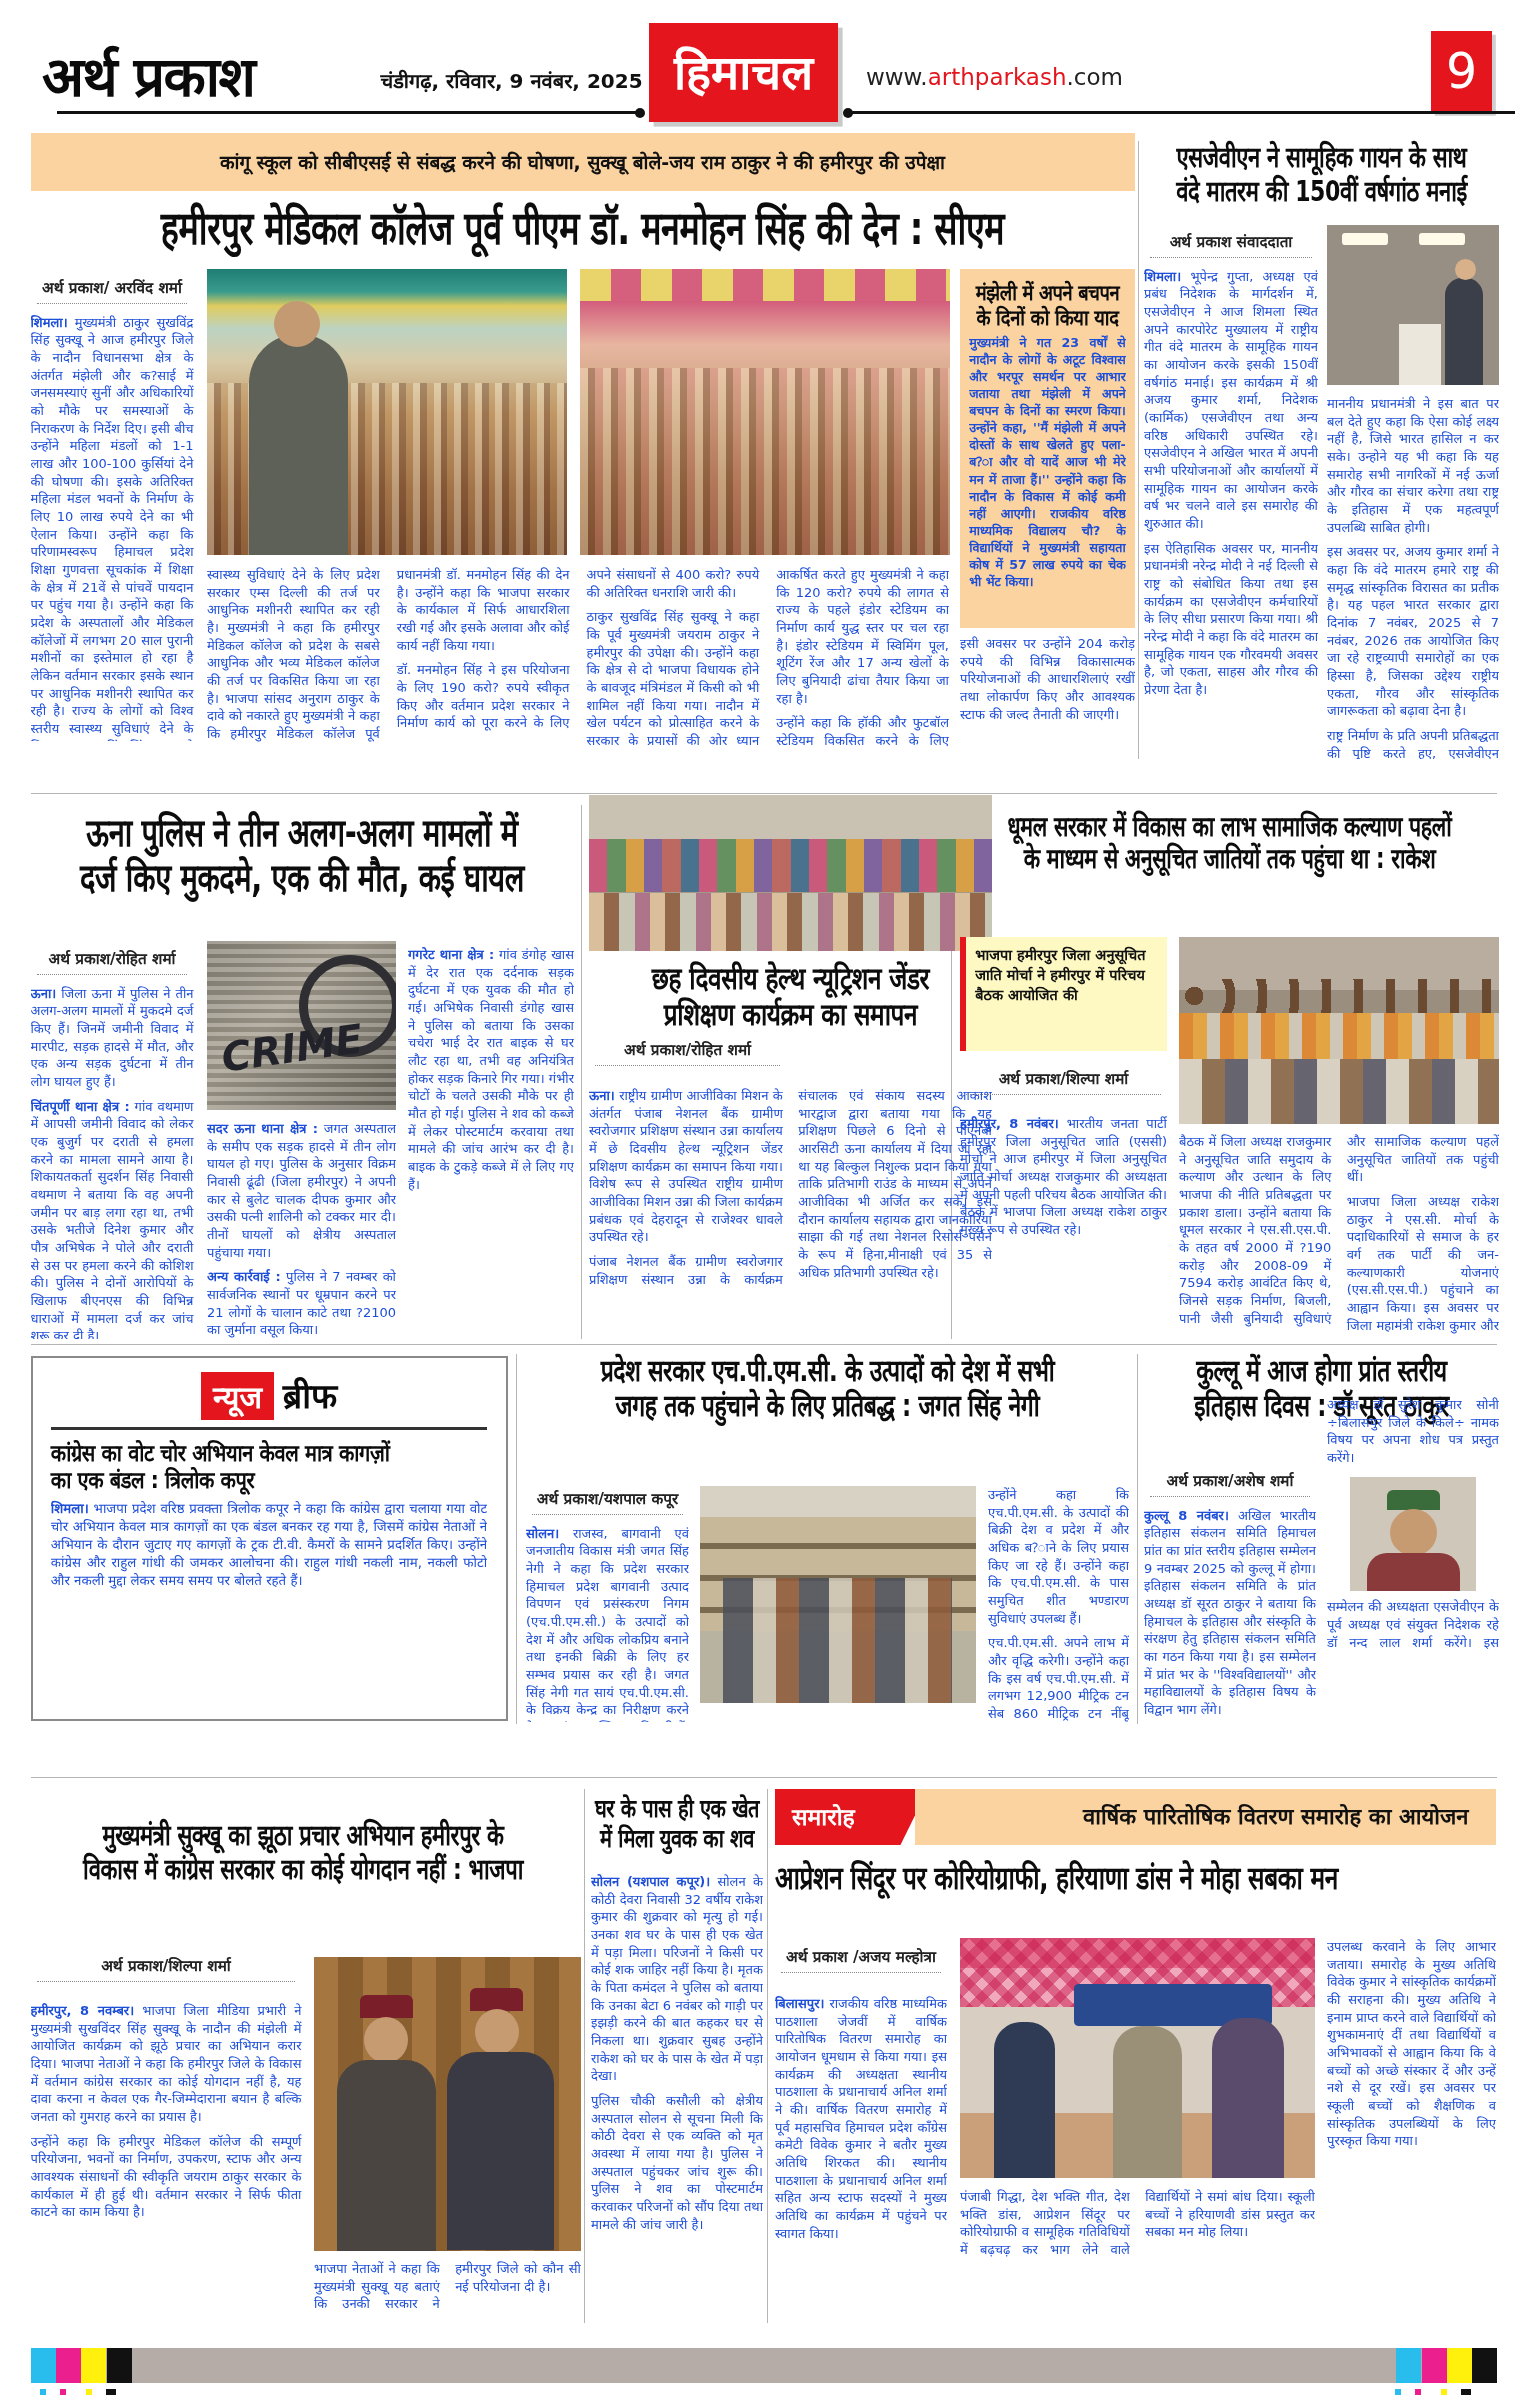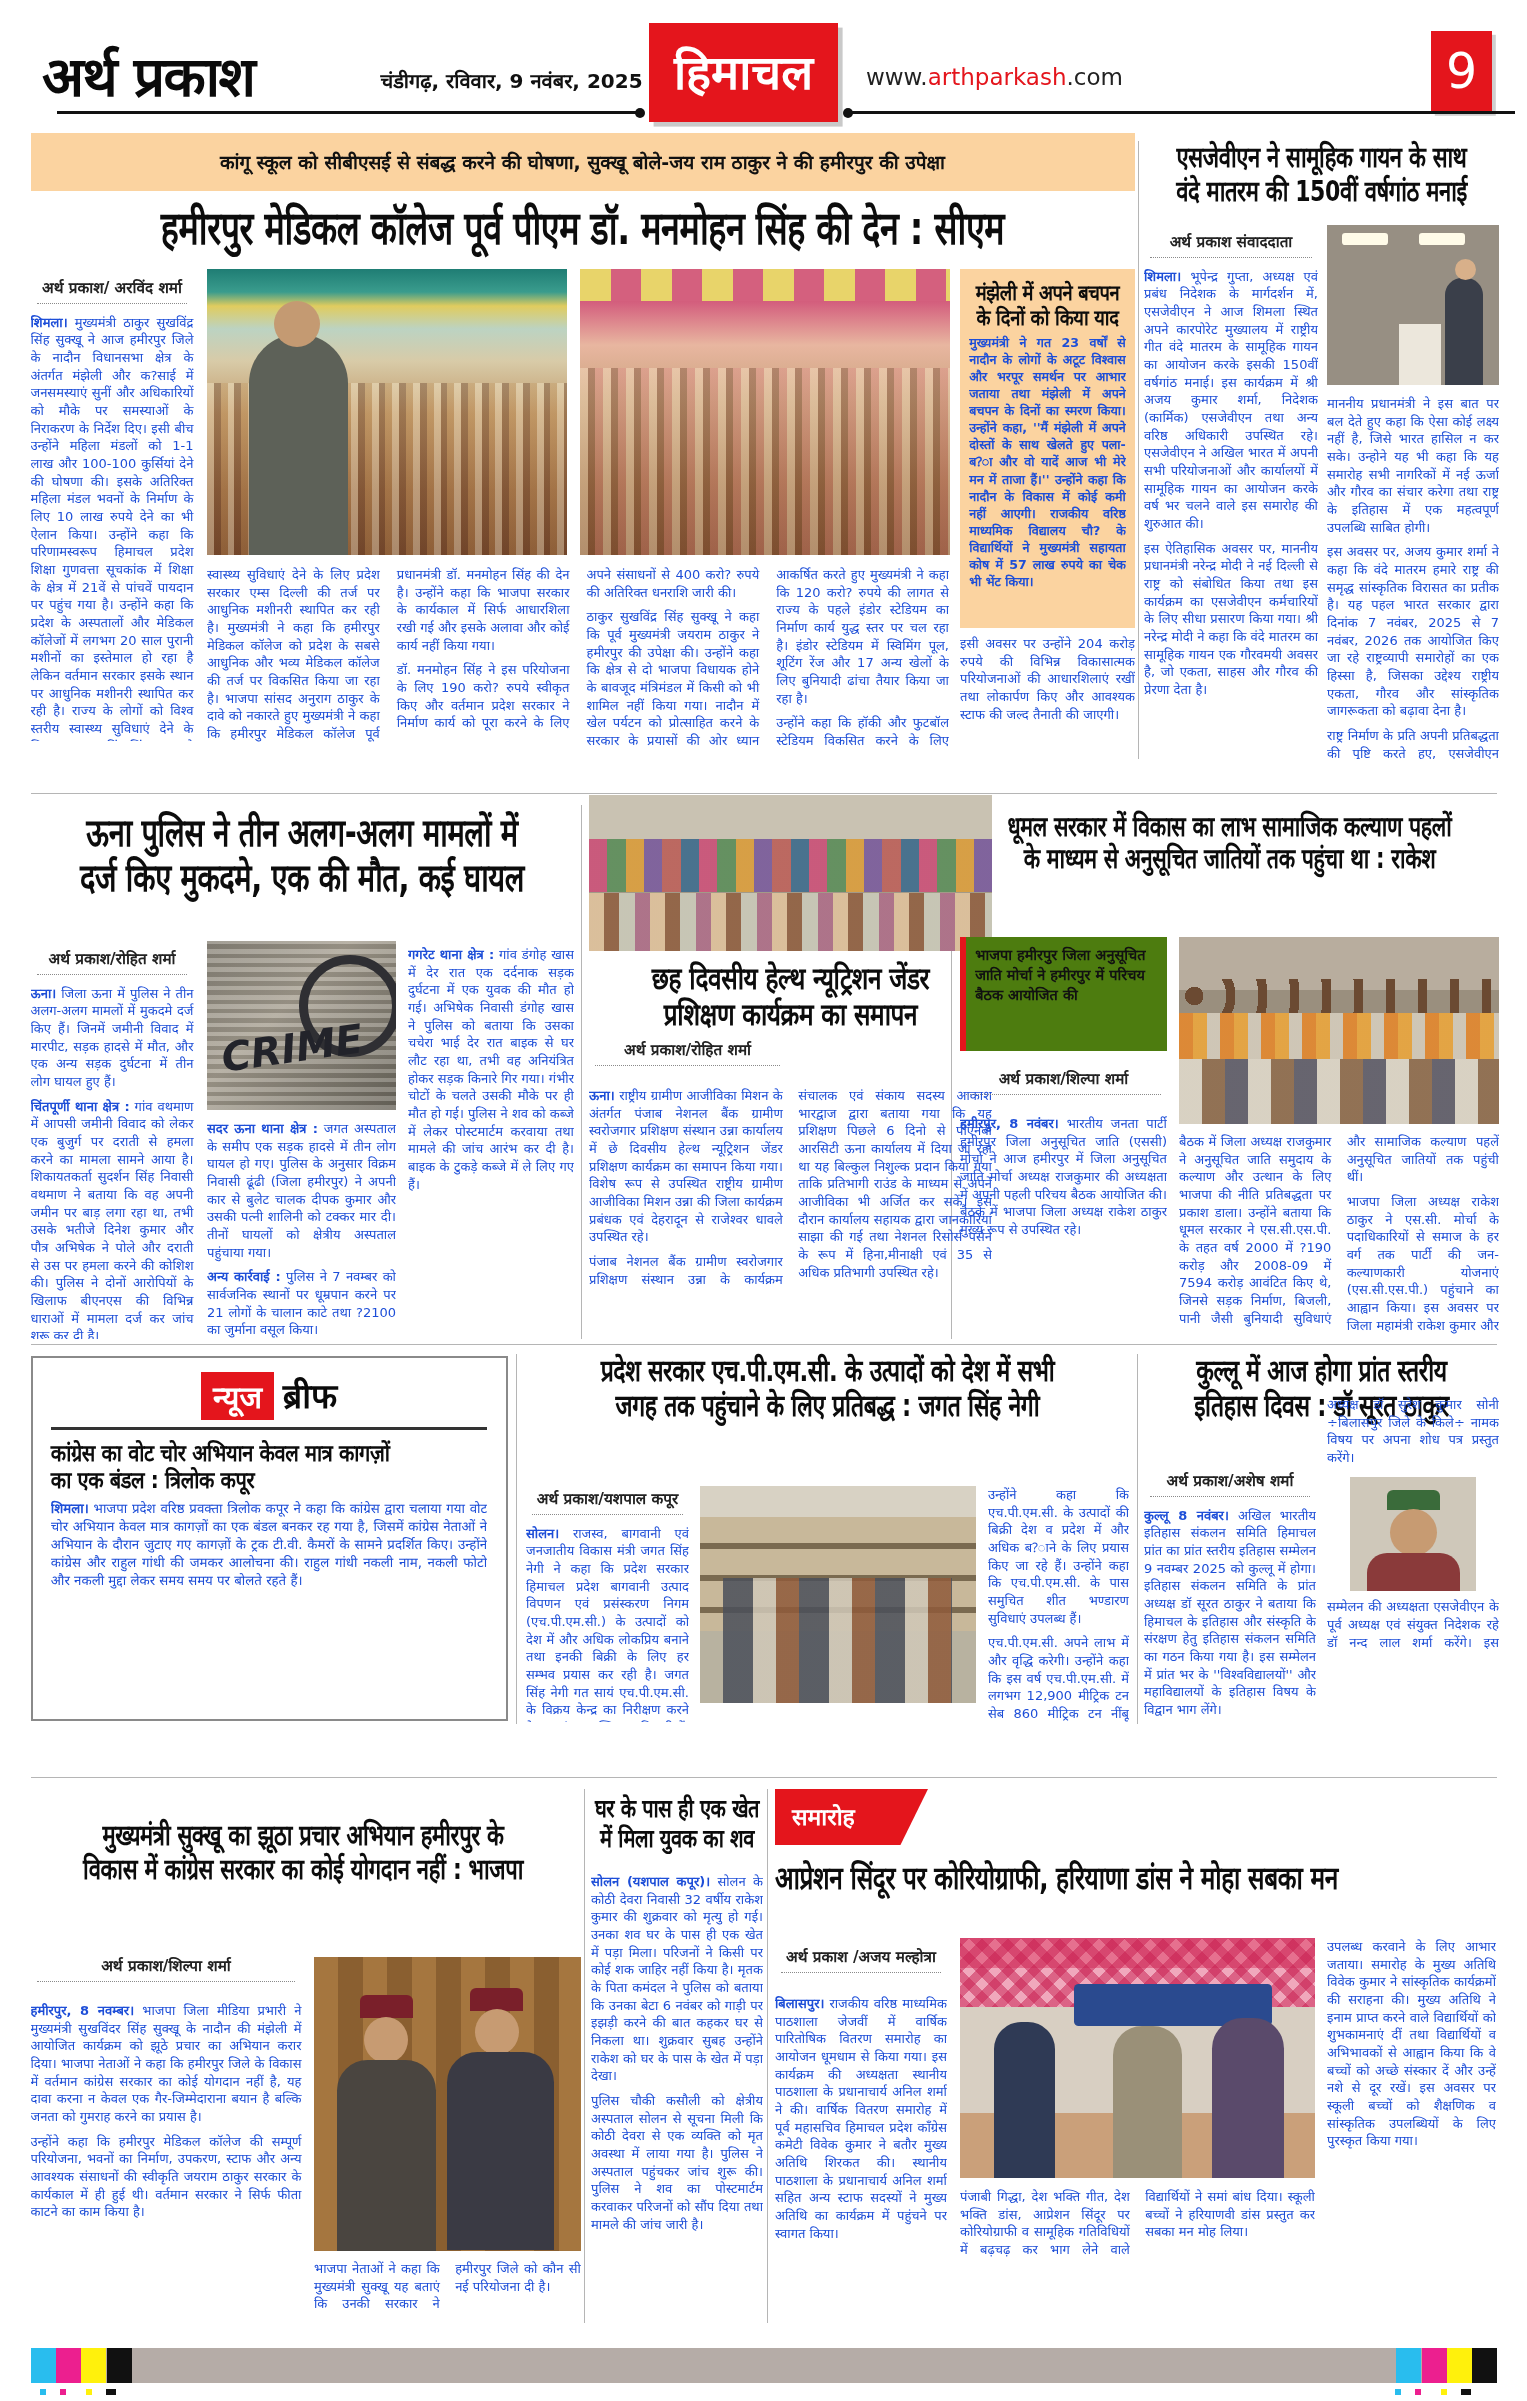--- a/index.html
+++ b/index.html
@@ -148,21 +148,21 @@
   </div>
   <div class="abs bd cols2" style="left:589px;top:1087px;width:403px;height:252px;">
     <p><b class="lead">ऊना।</b> <span>राष्ट्रीय ग्रामीण आजीविका मिशन के अंतर्गत पंजाब नेशनल बैंक ग्रामीण स्वरोजगार प्रशिक्षण संस्थान उन्ना कार्यालय में छे दिवसीय हेल्थ न्यूट्रिशन जेंडर प्रशिक्षण कार्यक्रम का समापन किया गया। विशेष रूप से उपस्थित राष्ट्रीय ग्रामीण आजीविका मिशन उन्ना की जिला कार्यक्रम प्रबंधक एवं देहरादून से राजेश्वर धावले उपस्थित रहे।</span></p>
     <p>पंजाब नेशनल बैंक ग्रामीण स्वरोजगार प्रशिक्षण संस्थान उन्ना के कार्यक्रम संचालक एवं संकाय सदस्य आकाश भारद्वाज द्वारा बताया गया कि यह प्रशिक्षण पिछले 6 दिनो से पीएनबी आरसिटी ऊना कार्यालय में दिया जा रहा था यह बिल्कुल निशुल्क प्रदान किया गया ताकि प्रतिभागी राउंड के माध्यम से अपने आजीविका भी अर्जित कर सकें। इस दौरान कार्यालय सहायक द्वारा जानकारियां साझा की गई तथा नेशनल रिसोर्स पर्सन के रूप में हिना,मीनाक्षी एवं 35 से अधिक प्रतिभागी उपस्थित रहे।</p>
   </div>
 
   <div class="abs hd ctr" style="left:960px;top:810px;width:539px;font-size:21.4px;transform:scaleY(1.3);">
     <div>धूमल सरकार में विकास का लाभ सामाजिक कल्याण पहलों</div>
     <div>के माध्यम से अनुसूचित जातियों तक पहुंचा था : राकेश</div>
   </div>
-  <div class="abs" style="left:960px;top:937px;width:207px;height:114px;background:#4d7c0f;border-left:6.1px solid #e4151c;padding:7.6px 9.2px;box-sizing:border-box;">
+  <div class="abs" style="left:960px;top:937px;width:207px;height:114px;background:#fef9c3;border-left:6.1px solid #e4151c;padding:7.6px 9.2px;box-sizing:border-box;">
     <span style="font-size:14.5px;font-weight:600;line-height:1.4;">भाजपा हमीरपुर जिला अनुसूचित जाति मोर्चा ने हमीरपुर में परिचय बैठक आयोजित की</span>
   </div>
   <div class="abs" style="left:960px;top:1066px;width:207px;">
     <div class="by">अर्थ प्रकाश/शिल्पा शर्मा</div>
   </div>
   <div class="abs bd" style="left:960px;top:1115px;width:207px;height:224px;">
     <p><b class="lead">हमीरपुर, 8 नवंबर।</b> <span>भारतीय जनता पार्टी हमीरपुर जिला अनुसूचित जाति (एससी) मोर्चा ने आज हमीरपुर में जिला अनुसूचित जाति मोर्चा अध्यक्ष राजकुमार की अध्यक्षता में अपनी पहली परिचय बैठक आयोजित की। बैठक में भाजपा जिला अध्यक्ष राकेश ठाकुर मुख्य रूप से उपस्थित रहे।</span></p>
   </div>
   <div class="photo" style="left:1179px;top:937px;width:320px;height:187px;background:linear-gradient(180deg,#b8ad9e 0 53px,#9a8f7e 53px 100%);">
     <div class="sh" style="left:0;top:42px;width:100%;height:34px;background:repeating-radial-gradient(circle at 15.3px 17px,#6b4a32 0 9.2px,transparent 9.2px 32px);"></div>
@@ -267,20 +267,23 @@
     <div>घर के पास ही एक खेत</div>
     <div>में मिला युवक का शव</div>
   </div>
   <div class="abs bd" style="left:591px;top:1873px;width:172px;height:450px;">
     <p><b class="lead">सोलन (यशपाल कपूर)।</b> <span>सोलन के कोठी देवरा निवासी 32 वर्षीय राकेश कुमार की शुक्रवार को मृत्यु हो गई। उनका शव घर के पास ही एक खेत में पड़ा मिला। परिजनों ने किसी पर कोई शक जाहिर नहीं किया है। मृतक के पिता कमंदल ने पुलिस को बताया कि उनका बेटा 6 नवंबर को गाड़ी पर इझड़ी करने की बात कहकर घर से निकला था। शुक्रवार सुबह उन्होंने राकेश को घर के पास के खेत में पड़ा देखा।</span></p>
     <p>पुलिस चौकी कसौली को क्षेत्रीय अस्पताल सोलन से सूचना मिली कि कोठी देवरा से एक व्यक्ति को मृत अवस्था में लाया गया है। पुलिस ने अस्पताल पहुंचकर जांच शुरू की। पुलिस ने शव का पोस्टमार्टम करवाकर परिजनों को सौंप दिया तथा मामले की जांच जारी है।</p>
   </div>
 
   <div class="abs" style="left:775px;top:1789px;width:153px;height:56px;background:#e4151c;clip-path:polygon(0 0,100% 0,82% 100%,0 100%);">
     <span style="display:block;color:#fff;font-size:23px;font-weight:800;line-height:56px;padding-left:17px;">समारोह</span>
+  </div>
+  <div class="abs obox" style="left:915px;top:1789px;width:581px;height:56px;">
+    <span style="display:block;font-size:22px;font-weight:800;line-height:56px;text-align:right;padding-right:27.5px;">वार्षिक पारितोषिक वितरण समारोह का आयोजन</span>
   </div>
   <div class="abs hd" style="left:775px;top:1860px;width:722px;font-size:24.4px;transform:scaleY(1.3);">
     <div>आप्रेशन सिंदूर पर कोरियोग्राफी, हरियाणा डांस ने मोहा सबका मन</div>
   </div>
   <div class="abs" style="left:775px;top:1944px;width:172px;">
     <div class="by">अर्थ प्रकाश /अजय मल्होत्रा</div>
   </div>
   <div class="abs bd" style="left:775px;top:1995px;width:172px;height:328px;">
     <p><b class="lead">बिलासपुर।</b> <span>राजकीय वरिष्ठ माध्यमिक पाठशाला जेजवीं में वार्षिक पारितोषिक वितरण समारोह का आयोजन धूमधाम से किया गया। इस कार्यक्रम की अध्यक्षता स्थानीय पाठशाला के प्रधानाचार्य अनिल शर्मा ने की। वार्षिक वितरण समारोह में पूर्व महासचिव हिमाचल प्रदेश कॉंग्रेस कमेटी विवेक कुमार ने बतौर मुख्य अतिथि शिरकत की। स्थानीय पाठशाला के प्रधानाचार्य अनिल शर्मा सहित अन्य स्टाफ सदस्यों ने मुख्य अतिथि का कार्यक्रम में पहुंचने पर स्वागत किया।</span></p>
   </div>

